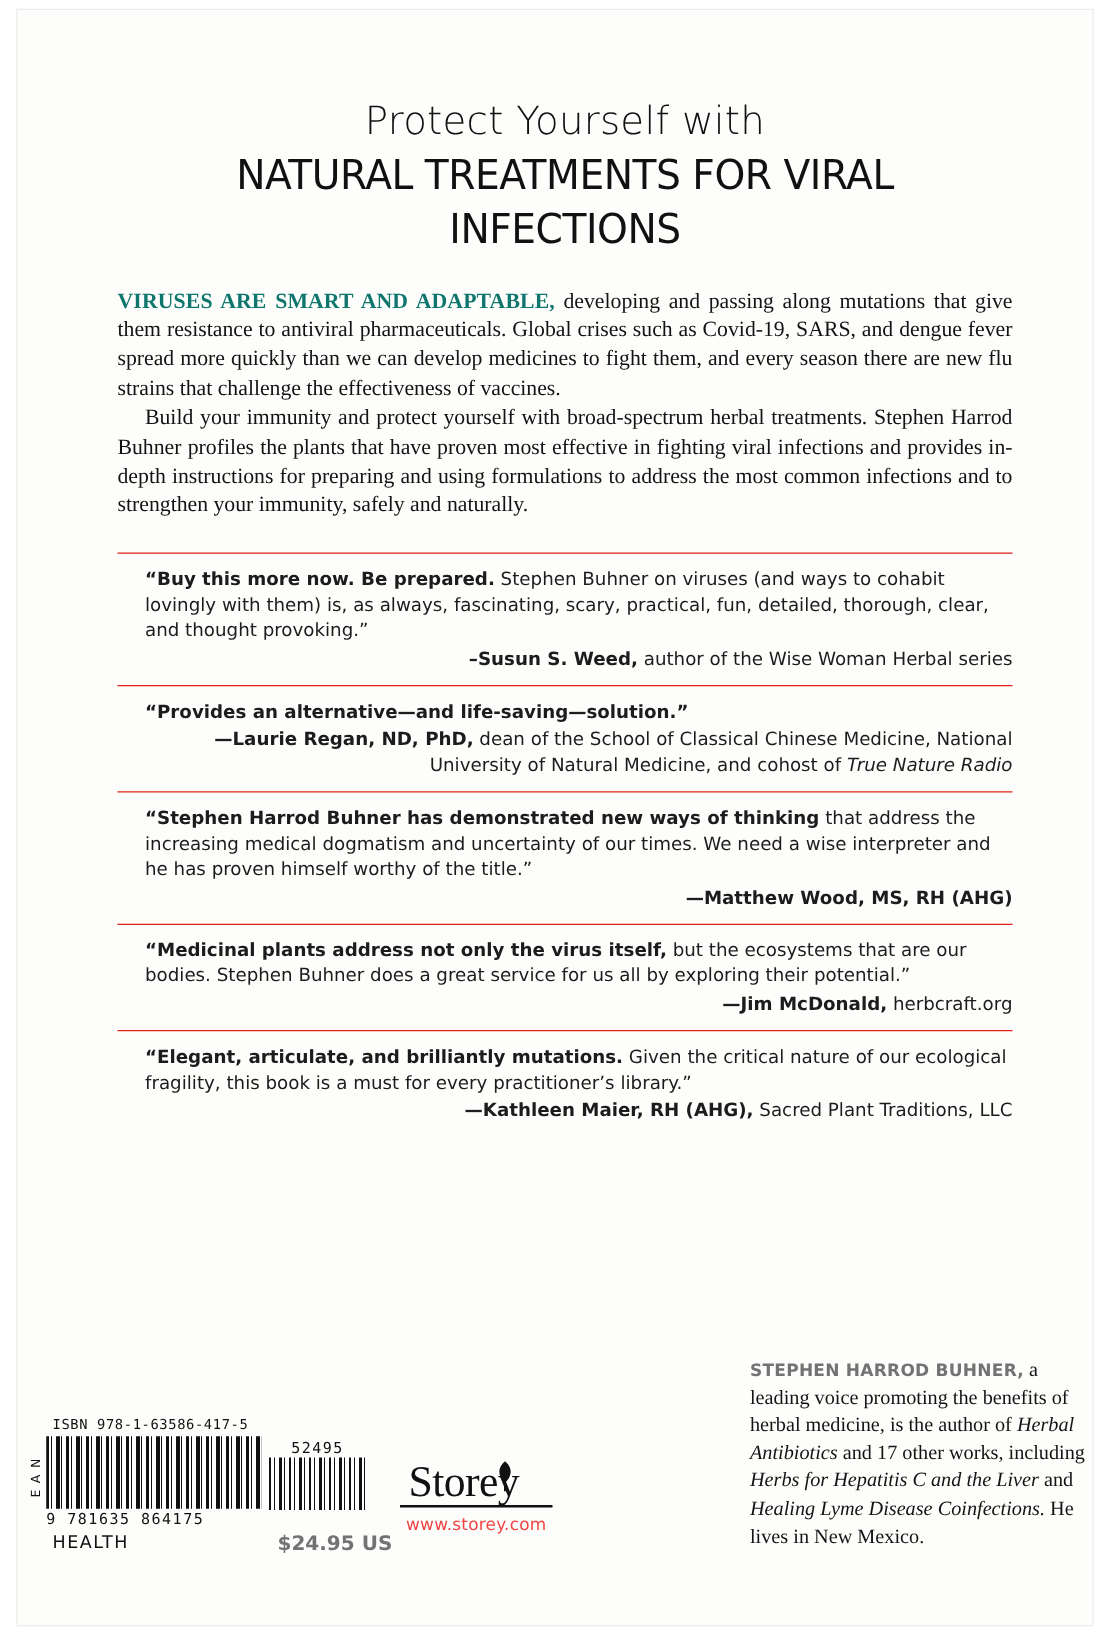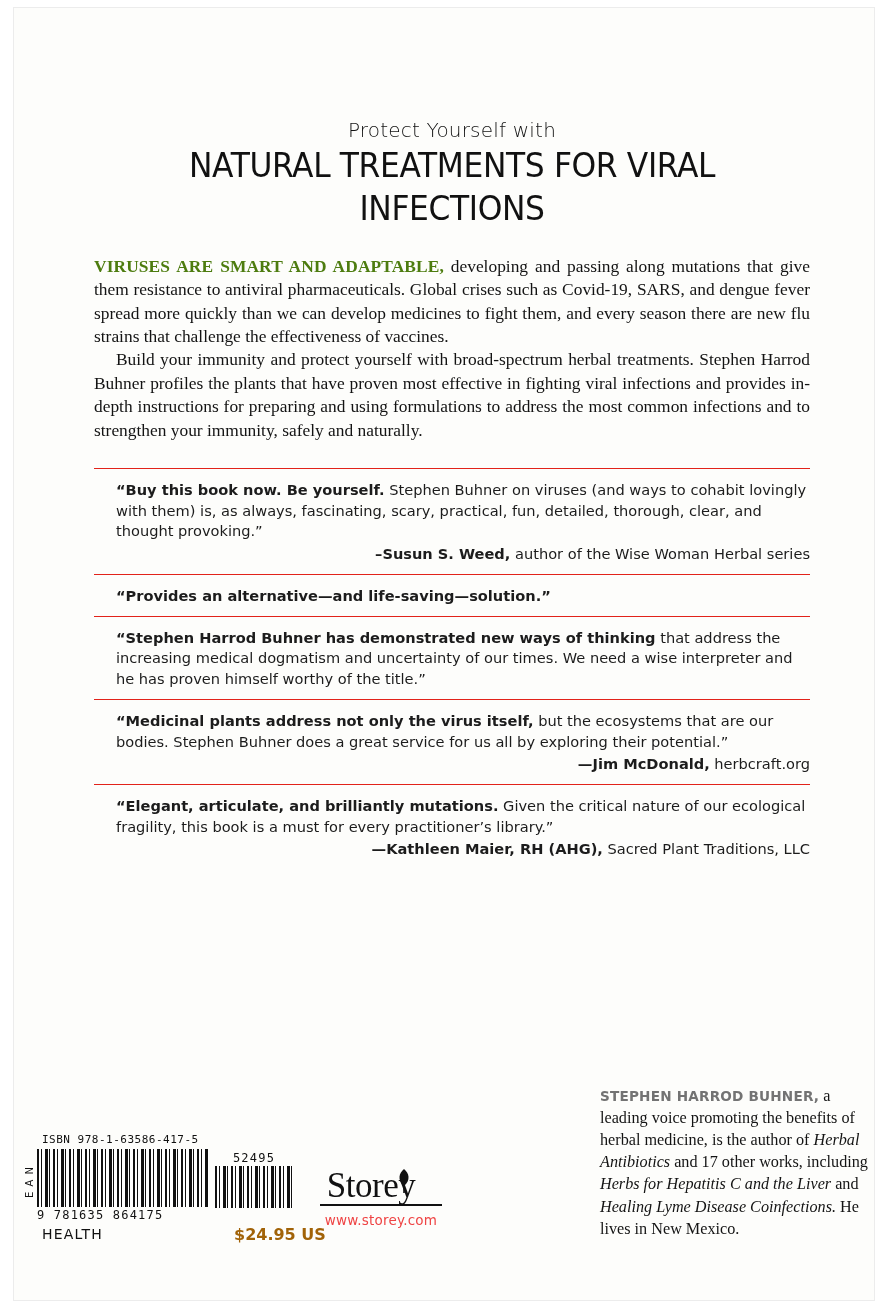--- a/index.html
+++ b/index.html
@@ -34,25 +34,24 @@
   }
 
   
   .title-block {
     text-align: center;
     padding-top: 70px;
   }
   .title-line1 {
     font-family: "DejaVu Sans", sans-serif;
     font-weight: 300;
-    font-size: 20px;
+    font-size: 31px;
     letter-spacing: 0.2px;
     color: #111;
     line-height: 1.25;
-    margin-top: 40px;
   }
   .title-line2 {
     font-family: "DejaVu Sans", sans-serif;
     font-weight: 400;
     font-size: 33px;
     letter-spacing: -0.4px;
     color: #111;
     line-height: 1.3;
     transform: scaleX(0.95);
     transform-origin: center;
@@ -64,21 +63,21 @@
     margin-top: 24px;
     font-family: "Liberation Serif", serif;
     font-size: 17.4px;
     line-height: 1.345;
     text-align: justify;
     color: #131313;
   }
   .body-copy p { margin: 0; }
   .body-copy p.indent { text-indent: 22px; }
   .lead-red {
-    color: #4d7c0f;
+    color: #0f766e;
     font-weight: 700;
     letter-spacing: 0.1px;
   }
 
   
   .blurbs {
     margin-top: 26px;
   }
   .rule {
     border: 0;
@@ -240,26 +239,26 @@
   .health {
     font-family: "DejaVu Sans", sans-serif;
     font-size: 14px;
     letter-spacing: 1.2px;
     color: #111;
     margin-top: 4px;
     padding-left: 18px;
   }
   .price {
     position: absolute;
-    left: 220px;
+    left: 208px;
     bottom: 56px;
     font-family: "DejaVu Sans", sans-serif;
     font-weight: 700;
     font-size: 16px;
-    color: #a16207;
+    color: #737373;
   }
 </style>
 </head>
 <body>
 
 <div class="page">
   <div class="inner">
 
     <div class="title-block">
       <div class="title-line1">Protect Yourself with</div>
@@ -268,32 +267,34 @@
 
     <div class="body-copy">
       <p><span class="lead-red">VIRUSES ARE SMART AND ADAPTABLE,</span><span> developing and passing along mutations that give them resistance to antiviral pharmaceuticals. Global crises such as Covid-19, SARS, and dengue fever spread more quickly than we can develop medicines to fight them, and every season there are new flu strains that challenge the effectiveness of vaccines.</span></p>
       <p class="indent">Build your immunity and protect yourself with broad-spectrum herbal treatments. Stephen Harrod Buhner profiles the plants that have proven most effective in fighting viral infections and provides in-depth instructions for preparing and using formulations to address the most common infections and to strengthen your immunity, safely and naturally.</p>
     </div>
 
     <div class="blurbs">
 
       <hr class="rule">
       <div class="blurb">
-        <span class="q">“Buy this book now. Be yourself.</span><span> Stephen Buhner on viruses (and ways to cohabit lovingly with them) is, as always, fascinating, scary, practical, fun, detailed, thorough, clear, and thought provoking.”</span>
+        <span class="q">“Buy this more now. Be prepared.</span><span> Stephen Buhner on viruses (and ways to cohabit lovingly with them) is, as always, fascinating, scary, practical, fun, detailed, thorough, clear, and thought provoking.”</span>
         <span class="attrib"><span class="who">–Susun S. Weed,</span><span> author of the Wise Woman Herbal series</span><span class="ital"></span></span>
       </div>
 
       <hr class="rule">
       <div class="blurb">
         <span class="q">“Provides an alternative—and life-saving—solution.”</span><span></span>
+        <span class="attrib left-pad"><span class="who">—Laurie Regan, ND, PhD,</span><span> dean of the School of Classical Chinese Medicine, National University of Natural Medicine, and cohost of </span><span class="ital">True Nature Radio</span></span>
       </div>
 
       <hr class="rule">
       <div class="blurb">
         <span class="q">“Stephen Harrod Buhner has demonstrated new ways of thinking</span><span> that address the increasing medical dogmatism and uncertainty of our times. We need a wise interpreter and he has proven himself worthy of the title.”</span>
+        <span class="attrib"><span class="who">—Matthew Wood, MS, RH (AHG)</span><span></span><span class="ital"></span></span>
       </div>
 
       <hr class="rule">
       <div class="blurb">
         <span class="q">“Medicinal plants address not only the virus itself,</span><span> but the ecosystems that are our bodies. Stephen Buhner does a great service for us all by exploring their potential.”</span>
         <span class="attrib"><span class="who">—Jim McDonald,</span><span> herbcraft.org</span><span class="ital"></span></span>
       </div>
 
       <hr class="rule">
       <div class="blurb">

